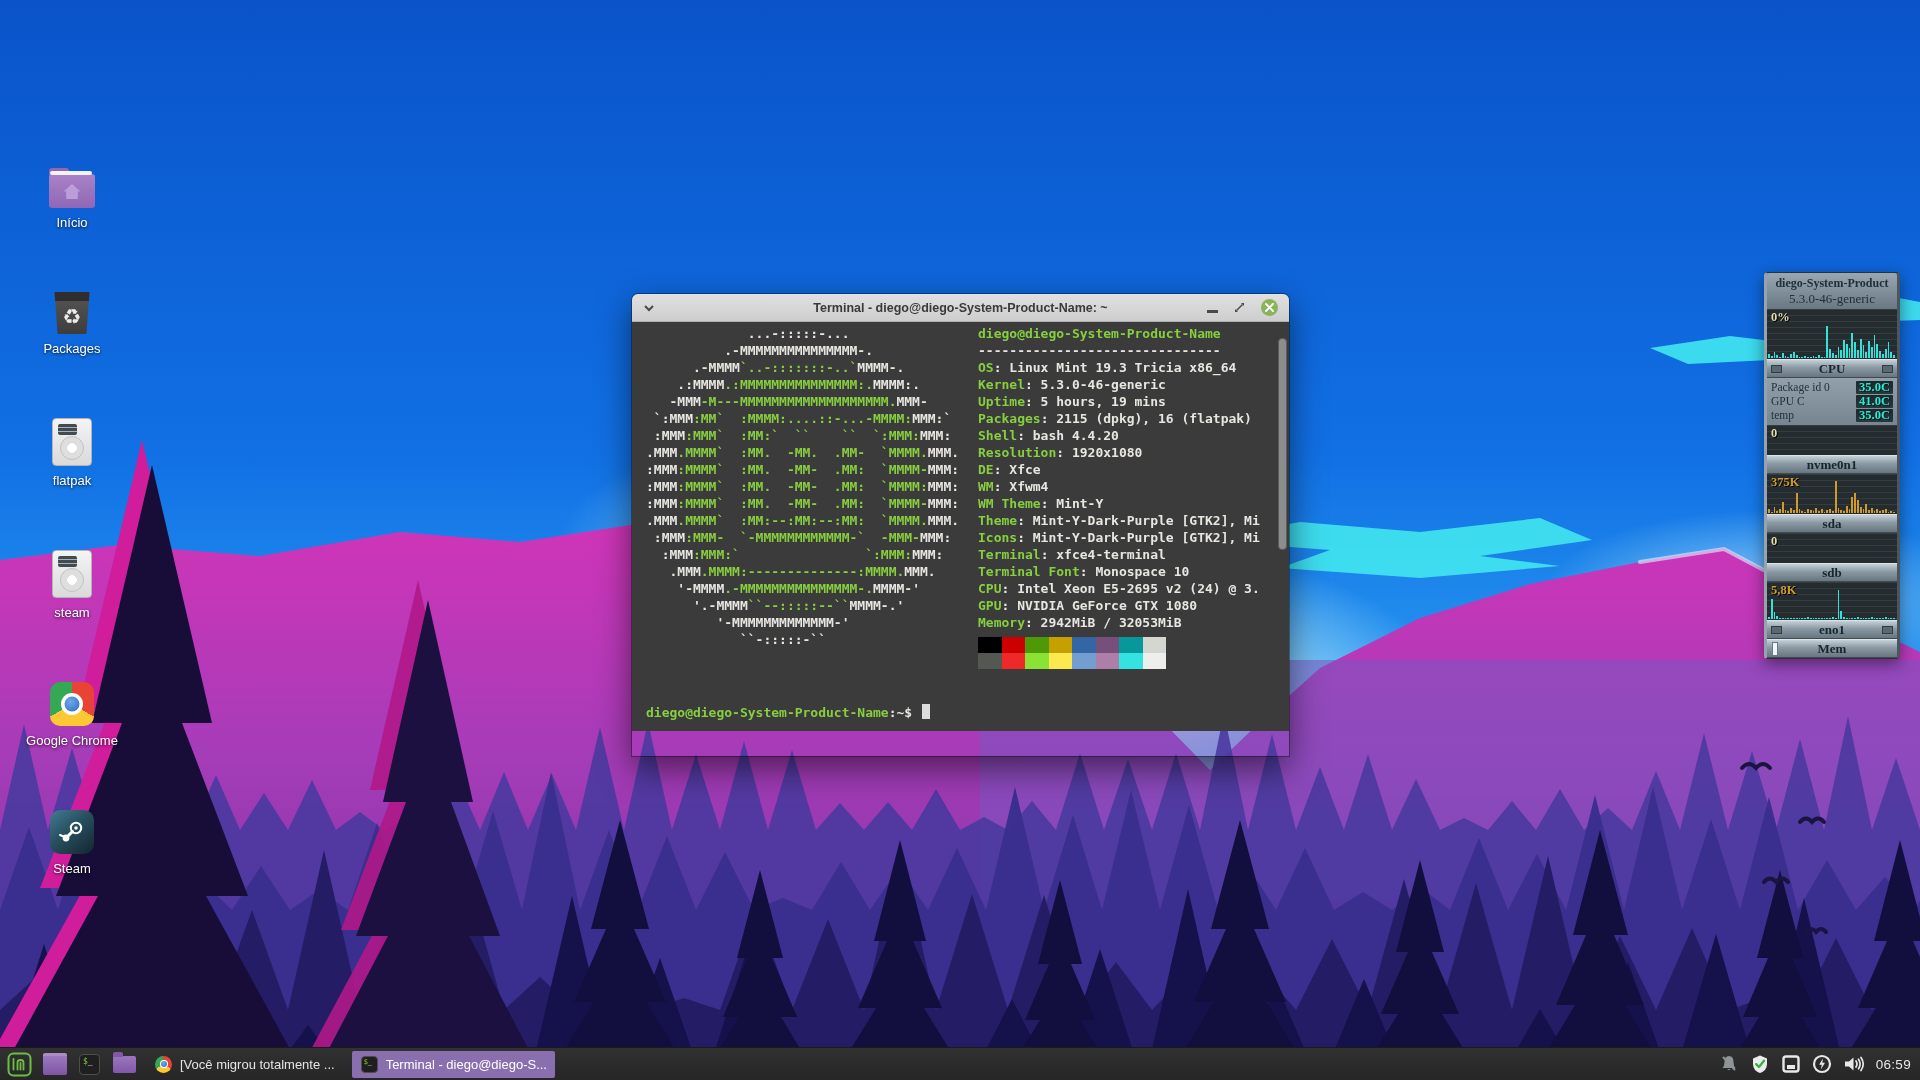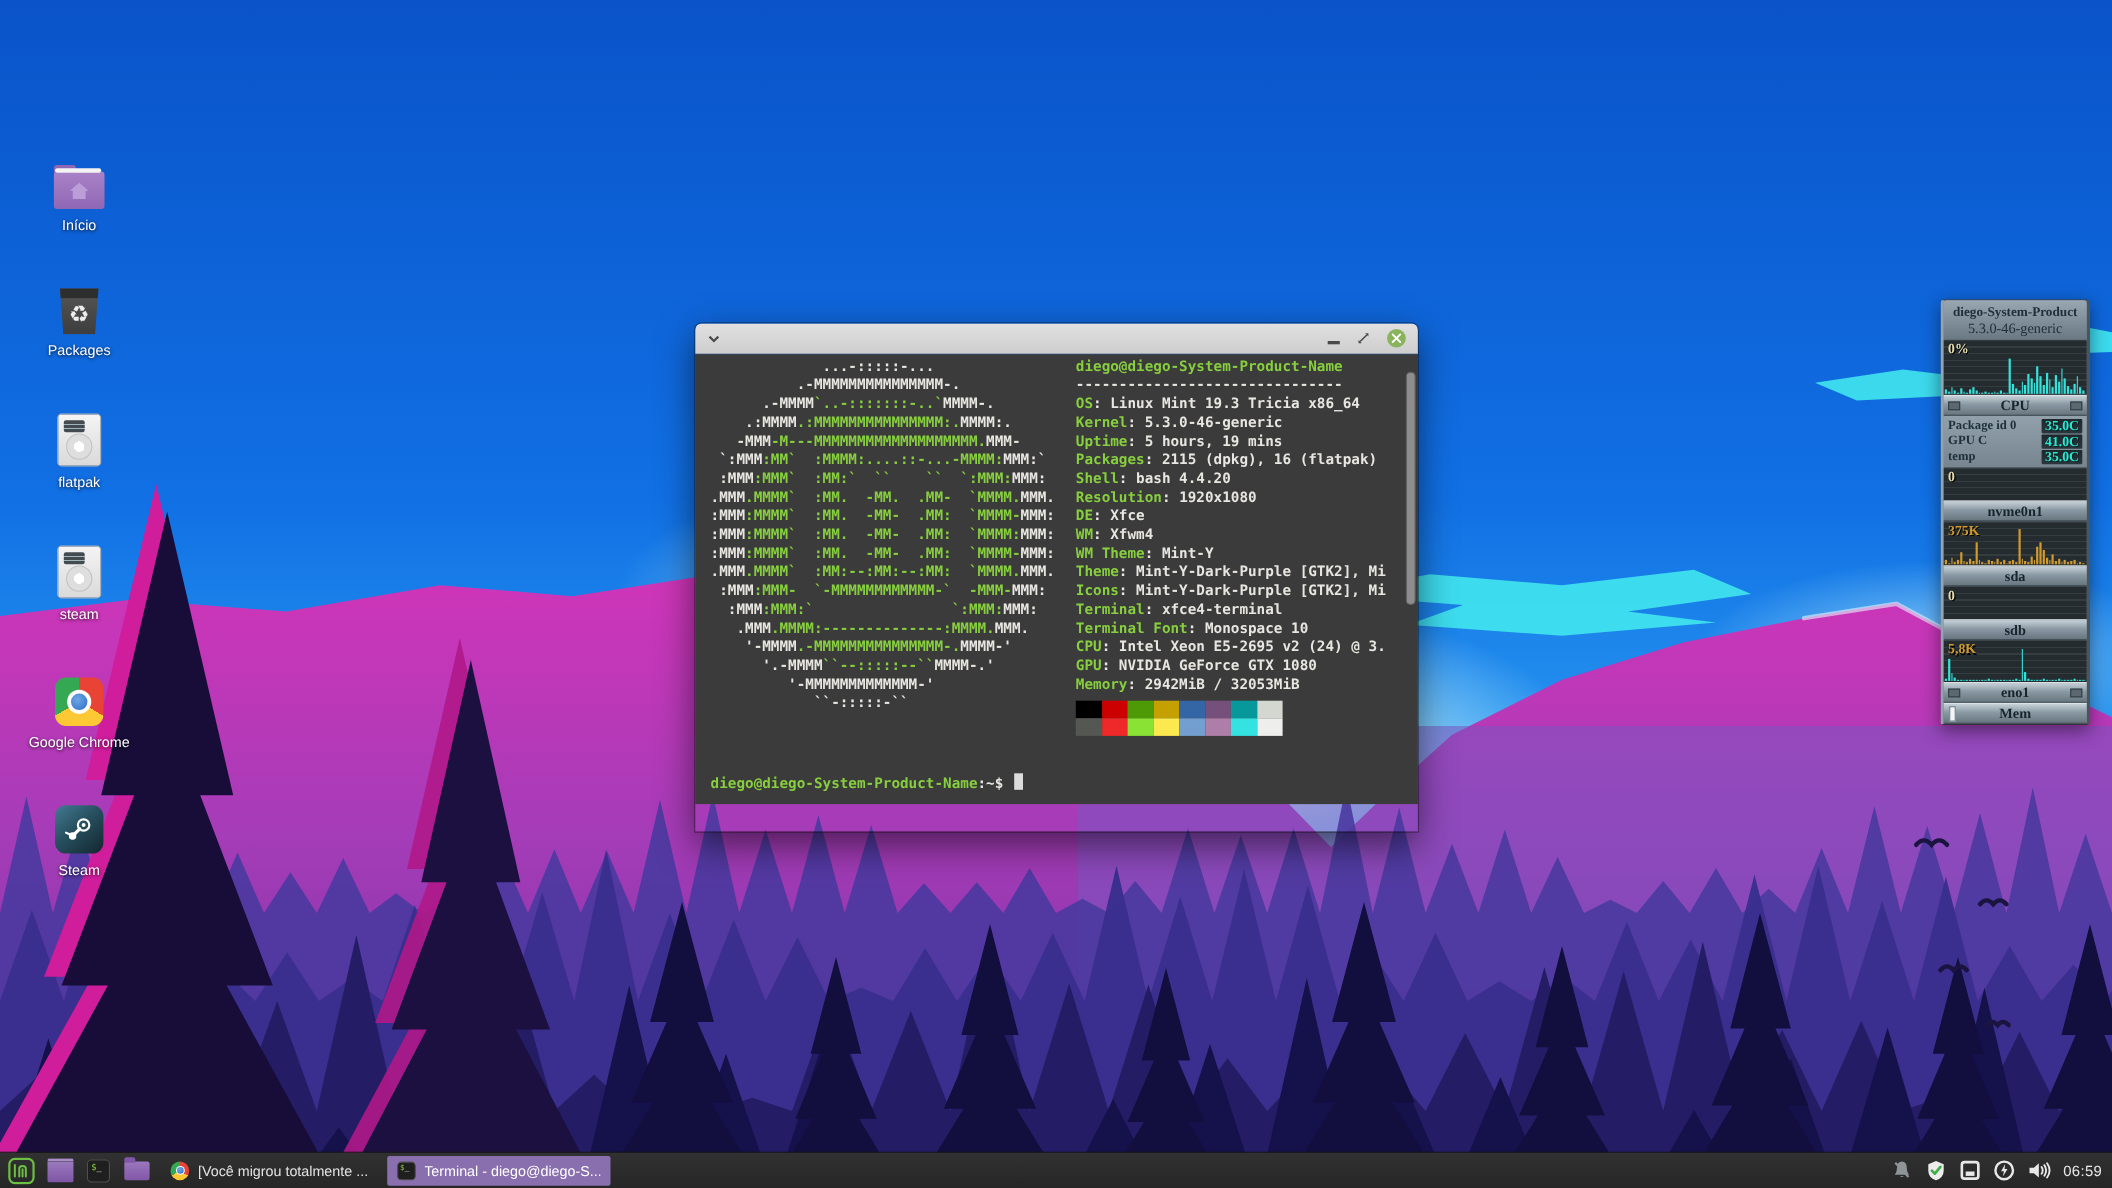--- a/index.html
+++ b/index.html
@@ -3,22 +3,22 @@
 <meta charset="utf-8">
 <style>
   html,body{margin:0;padding:0;}
   body{width:1920px;height:1080px;overflow:hidden;position:relative;
        font-family:"Liberation Sans",sans-serif;background:#0a55cc;}
 
   
   .wallpaper{position:absolute;inset:0;z-index:0;}
 
   
-  .desktop-icons{position:absolute;left:22px;top:146px;z-index:2;width:100px;
-       display:flex;flex-direction:column;align-items:center;}
+  .desktop-icons{position:absolute;left:22px;top:164px;z-index:2;width:100px;
+       display:flex;flex-direction:column;align-items:center;gap:12px;}
   .dicon{display:flex;flex-direction:column;align-items:center;gap:7px;margin-bottom:50px;cursor:default;}
   .dlabel{color:#fff;font-size:13px;text-shadow:0 1px 3px rgba(0,0,0,.85);white-space:nowrap;}
 
   .icon-folder{width:46px;height:34px;background:linear-gradient(#a982c8,#8f67b5);
        border-radius:3px;position:relative;margin-top:10px;display:flex;align-items:center;justify-content:center;}
   .icon-folder:before{content:"";position:absolute;top:-6px;left:0;width:20px;height:7px;
        background:#8f67b5;border-radius:3px 3px 0 0;}
   .icon-folder:after{content:"";position:absolute;top:-3px;left:1px;width:42px;height:4px;
        background:#f3f3f3;border-radius:2px;}
   .icon-trash{width:38px;height:42px;background:linear-gradient(#565656,#3d3d3d);
@@ -87,21 +87,21 @@
        background:#5b6870;border:1px solid #313c43;}
   .mbar.krell:before{content:"";position:absolute;left:5px;top:2px;width:4px;height:12px;
        background:#f2f6f8;border:1px solid #6b7a84;}
   .mchart{position:relative;background:#242c30;
        background-image:repeating-linear-gradient(to bottom,rgba(255,255,255,.08) 0 1px,transparent 1px 6px);}
   .mlabel{position:absolute;left:4px;top:1px;font-size:12.5px;font-weight:bold;text-shadow:1px 1px 0 #000;z-index:1;}
   .spikes{position:absolute;left:1px;right:1px;bottom:1px;top:3px;display:flex;align-items:flex-end;}
   .spikes i{flex:1;margin-right:1px;}
   .msensors{background:linear-gradient(#91a0aa,#76858f);padding:3px 4px 2px;}
   .srow{display:flex;justify-content:space-between;align-items:center;line-height:13px;margin-bottom:1px;}
-  .sname{color:#1d2f3a;font-weight:bold;font-size:11.5px;}
+  .sname{color:#1d2f3a;font-weight:normal;font-size:11.5px;}
   .sval{color:#2ae9d3;font-weight:bold;font-size:12.5px;background:linear-gradient(#1d272c,#2b373d);
        padding:0 3px;border-radius:1px;text-shadow:1px 1px 0 #03201e;}
 
   
   .taskbar{position:absolute;left:0;bottom:0;width:100%;height:33px;z-index:10;box-sizing:border-box;
        background:linear-gradient(#313131,#262626);border-top:1px solid #1a1a1a;
        display:flex;align-items:center;padding:0 6px;gap:8px;}
   .launcher{width:27px;height:27px;display:flex;align-items:center;justify-content:center;cursor:pointer;}
   .mini-folder{width:23px;height:17px;background:linear-gradient(#9a77bd,#8257a8);border-radius:2px;position:relative;}
   .mini-folder:before{content:"";position:absolute;top:-4px;left:0;width:10px;height:5px;background:#8257a8;border-radius:2px 2px 0 0;}
@@ -232,20 +232,21 @@
   </div>
 </div>
 
 <div class="terminal">
   <div class="titlebar">
     <span class="win-chevron">
       <svg width="12" height="8" viewBox="0 0 12 8">
           <path d="M2 2 L6 6 L10 2" stroke="#4a4a4a" stroke-width="2" fill="none"></path>
         </svg>
     </span>
+    <span class="title">Terminal - diego@diego-System-Product-Name: ~</span>
     <span class="win-controls">
       <span class="btn-min"></span>
       <span style="display:flex;">
         <svg width="13" height="13" viewBox="0 0 13 13">
             <path d="M2 11 L5 11 L2 8 Z M11 2 L8 2 L11 5 Z" fill="#4a4a4a"></path>
             <path d="M3.5 9.5 L9.5 3.5" stroke="#4a4a4a" stroke-width="1.4"></path>
           </svg>
       </span>
       <span class="btn-close">
         <svg width="9" height="9" viewBox="0 0 9 9">

